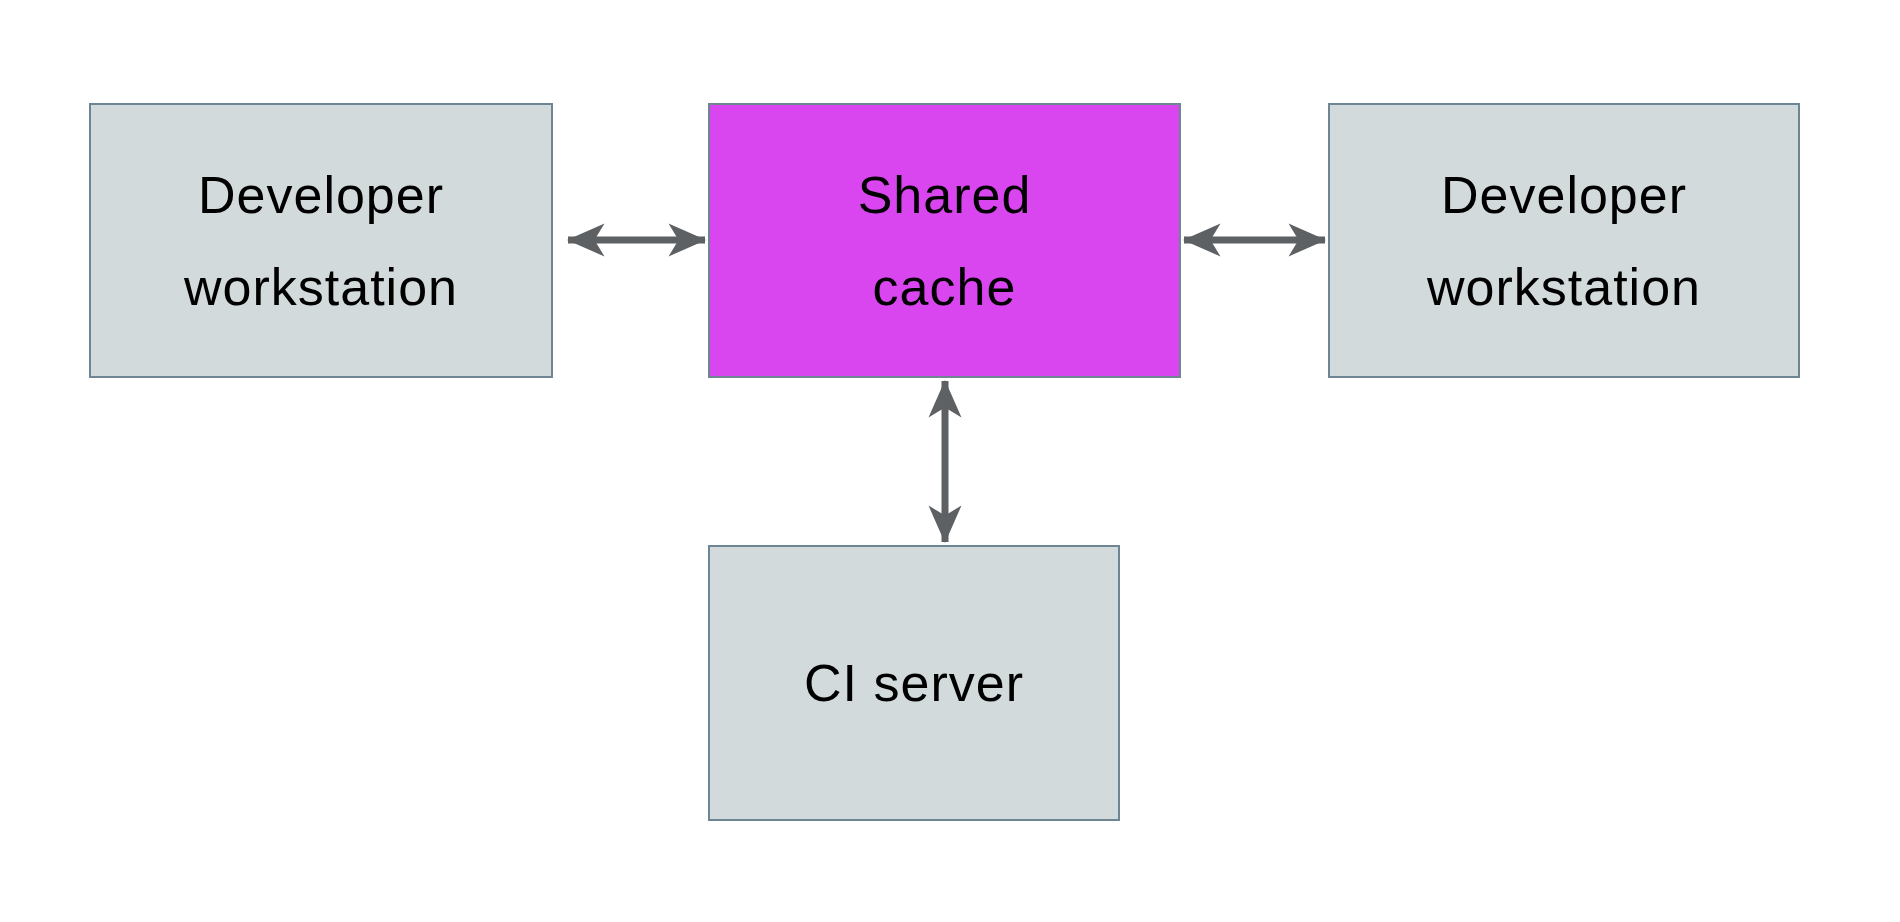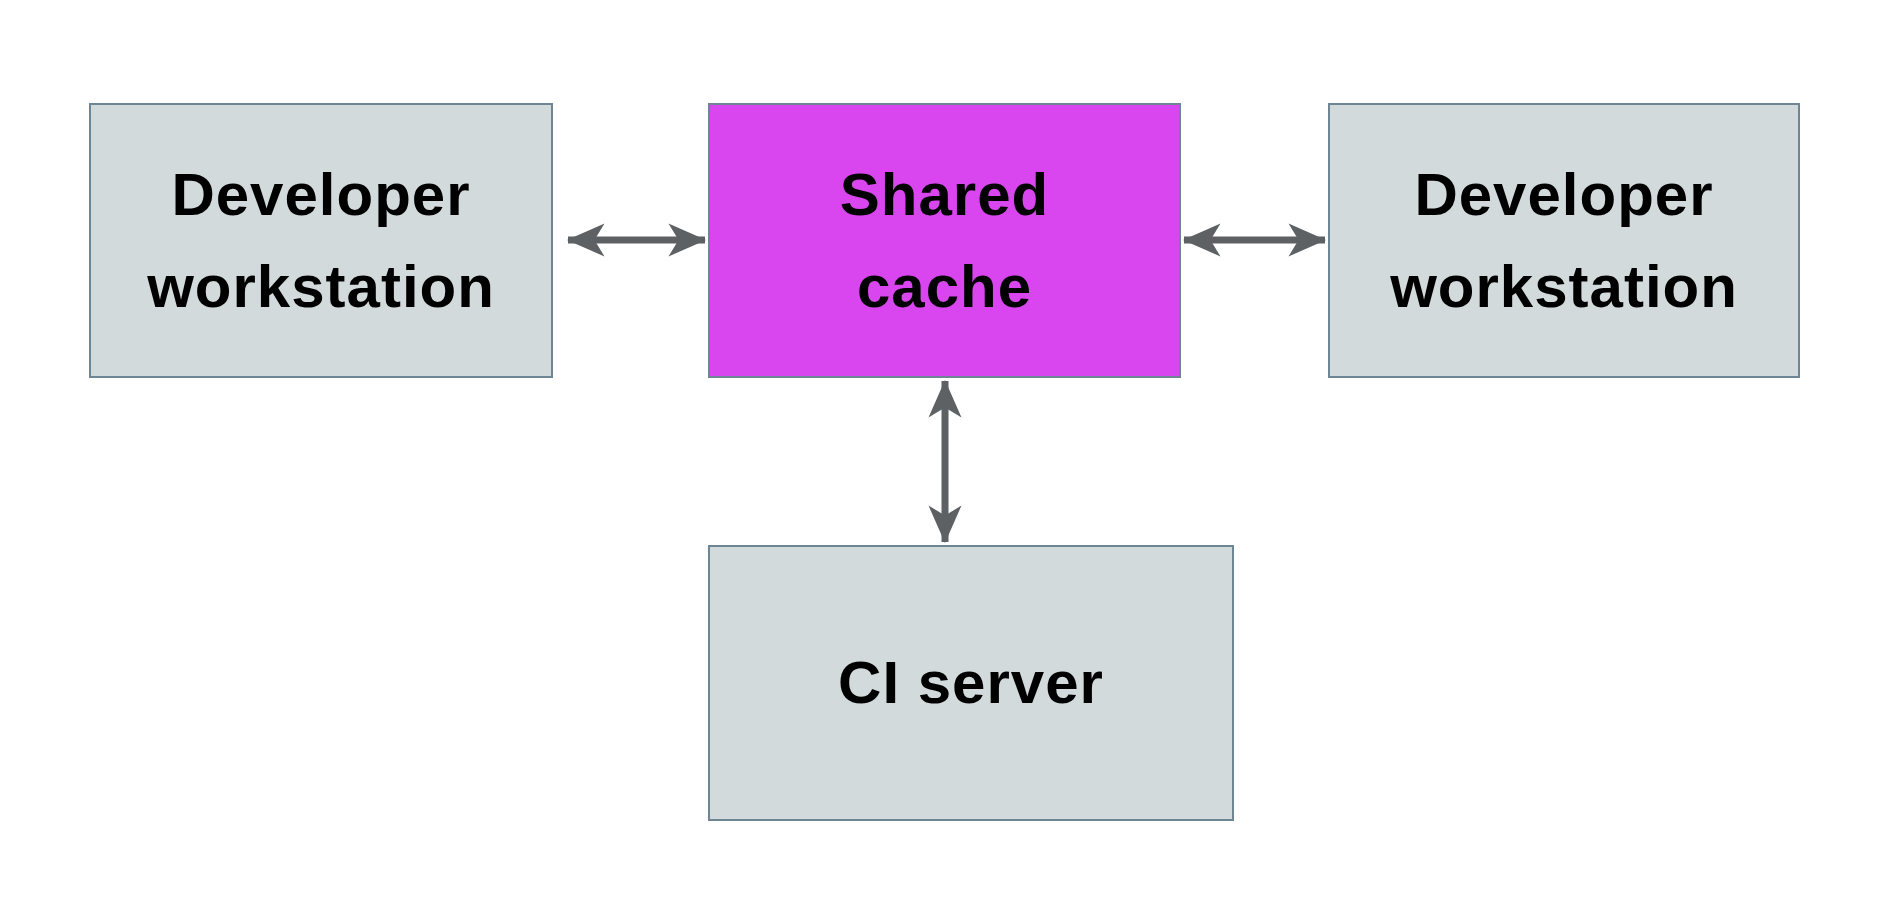--- a/index.html
+++ b/index.html
@@ -27,31 +27,30 @@
     position: absolute;
     box-sizing: border-box;
     background: #d3dadb;
     border: 2px solid #6e8693;
     display: flex;
     align-items: center;
     justify-content: center;
     text-align: center;
   }
   .node-label {
-    font-size: 60px;
+    font-size: 52px;
     line-height: 92px;
     letter-spacing: 1px;
     color: #000000;
     white-space: pre;
-    font-weight: bold;
   }
   .node-workstation-left  { left: 89px;   top: 103px; width: 464px; height: 275px; }
   .node-shared-cache      { left: 708px;  top: 103px; width: 473px; height: 275px; }
   .node-workstation-right { left: 1328px; top: 103px; width: 472px; height: 275px; }
-  .node-ci-server         { left: 708px;  top: 545px; width: 526px; height: 276px; }
+  .node-ci-server         { left: 708px;  top: 545px; width: 412px; height: 276px; }
   .arrow-line {
     stroke: #5e6164;
     stroke-width: 7;
     fill: none;
   }
   .arrow-head {
     fill: #5e6164;
     stroke: none;
   }
 </style>

